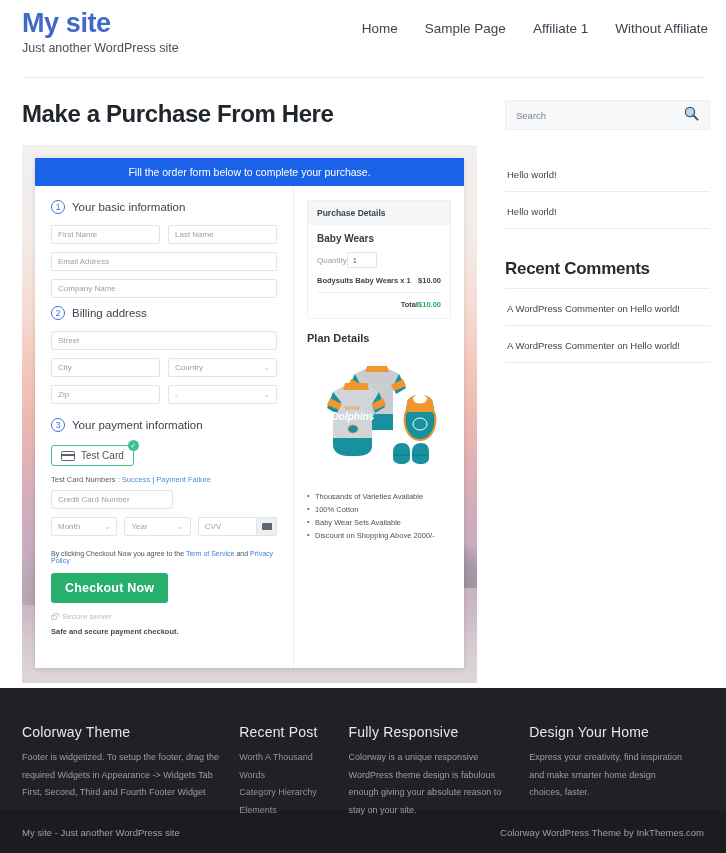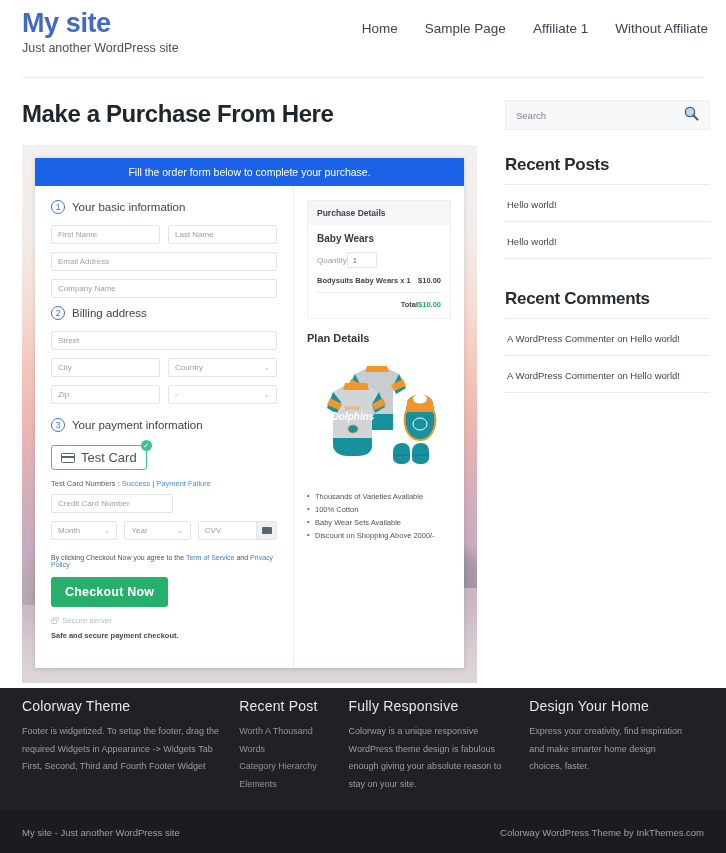--- a/index.html
+++ b/index.html
@@ -120,21 +120,21 @@
     background: #fff;
   }
   .card-glyph {
     width: 14px; height: 10px; border: 1.2px solid #5a6572; border-radius: 1.5px;
     position: relative; background: #fff;
   }
   .card-glyph::before {
     content: ""; position: absolute; left: 0; right: 0; top: 2px; height: 2px;
     background: #5a6572;
   }
-  .testcard-label { font-size: 13px; color: #4b535c; }
+  .testcard-label { font-size: 10px; color: #4b535c; }
   .check-badge {
     position: absolute; right: -5px; top: -5px;
     width: 11px; height: 11px; border-radius: 50%;
     background: #3ec28f; color: #fff; font-size: 7px;
     display: flex; align-items: center; justify-content: center;
   }
 
   .testnum-line { font-size: 7.5px; color: #565e68; margin-bottom: 6px; }
   .testnum-line a { color: #4a8fe0; text-decoration: none; }
   .terms-line { font-size: 7px; color: #4b535c; margin: 6px 0 9px 0; }
@@ -220,21 +220,21 @@
   .widget-list li {
     padding: 9px 2px; border-bottom: 1px solid #e9ebed;
   }
   .widget-list a {
     font-size: 9.5px; color: #3e454d; text-decoration: none;
   }
   .widget-gap { height: 30px; }
 
   
   .footer-main {
-    background: #1f2124; height: 122px; padding: 10px 22px 0 22px;
+    background: #1f2124; height: 122px; padding: 36px 22px 0 22px;
     display: flex; gap: 0;
   }
   .fcol { padding-right: 18px; }
   .fcol.c1 { width: 225px; }
   .fcol.c2 { width: 113px; }
   .fcol.c3 { width: 187px; }
   .fcol.c4 { width: 181px; }
   .fcol-title {
     font-size: 14px; color: #e6e8ea; font-weight: normal;
     letter-spacing: .2px; margin-bottom: 9px;
@@ -439,21 +439,20 @@
     <div class="search-box">
       <input class="search-input" type="text" placeholder="Search" style="">
       <span>
         <svg width="15" height="15" viewBox="0 0 15 15">
           <circle cx="6" cy="6" r="4.6" fill="#bcd8ef" stroke="#4a5866" stroke-width="1.3"></circle>
           <line x1="9.3" y1="9.3" x2="13.6" y2="13.6" stroke="#4a5866" stroke-width="2" stroke-linecap="round"></line>
         </svg>
       </span>
     </div>
 
-    <div class="widget-title">Recent Posts</div>
     <ul class="widget-list">
       <li><a href="#">Hello world!</a></li>
       <li><a href="#">Hello world!</a></li>
     </ul>
 
     <div class="widget-gap"></div>
 
     <div class="widget-title">Recent Comments</div>
     <ul class="widget-list">
       <li><a href="#">A WordPress Commenter on Hello world!</a></li>

